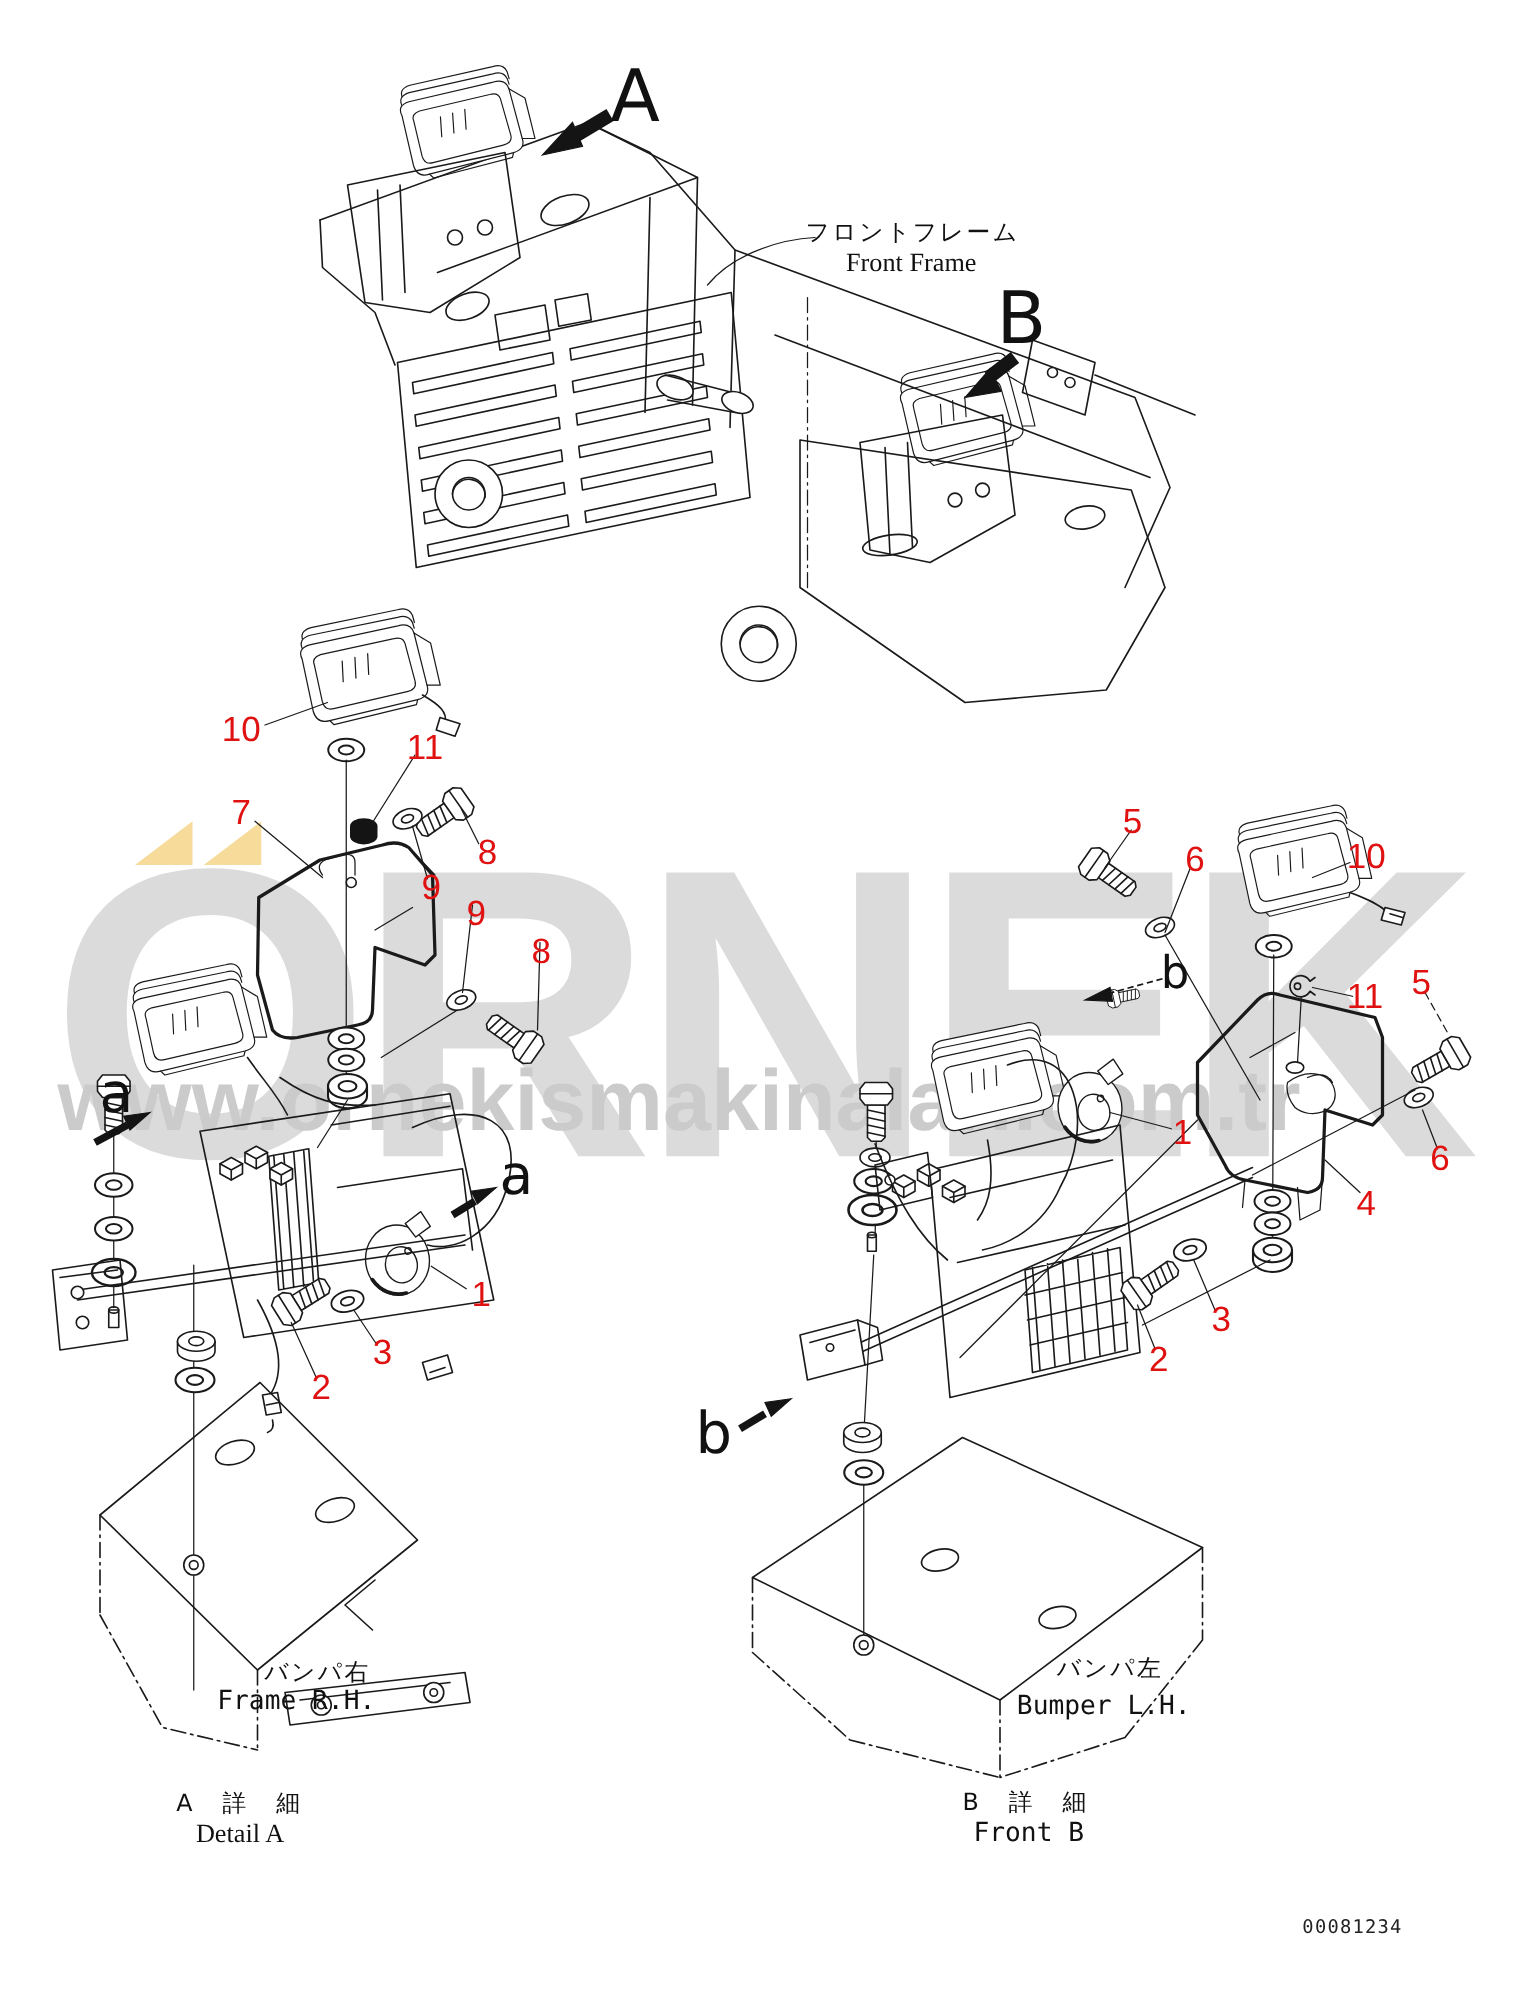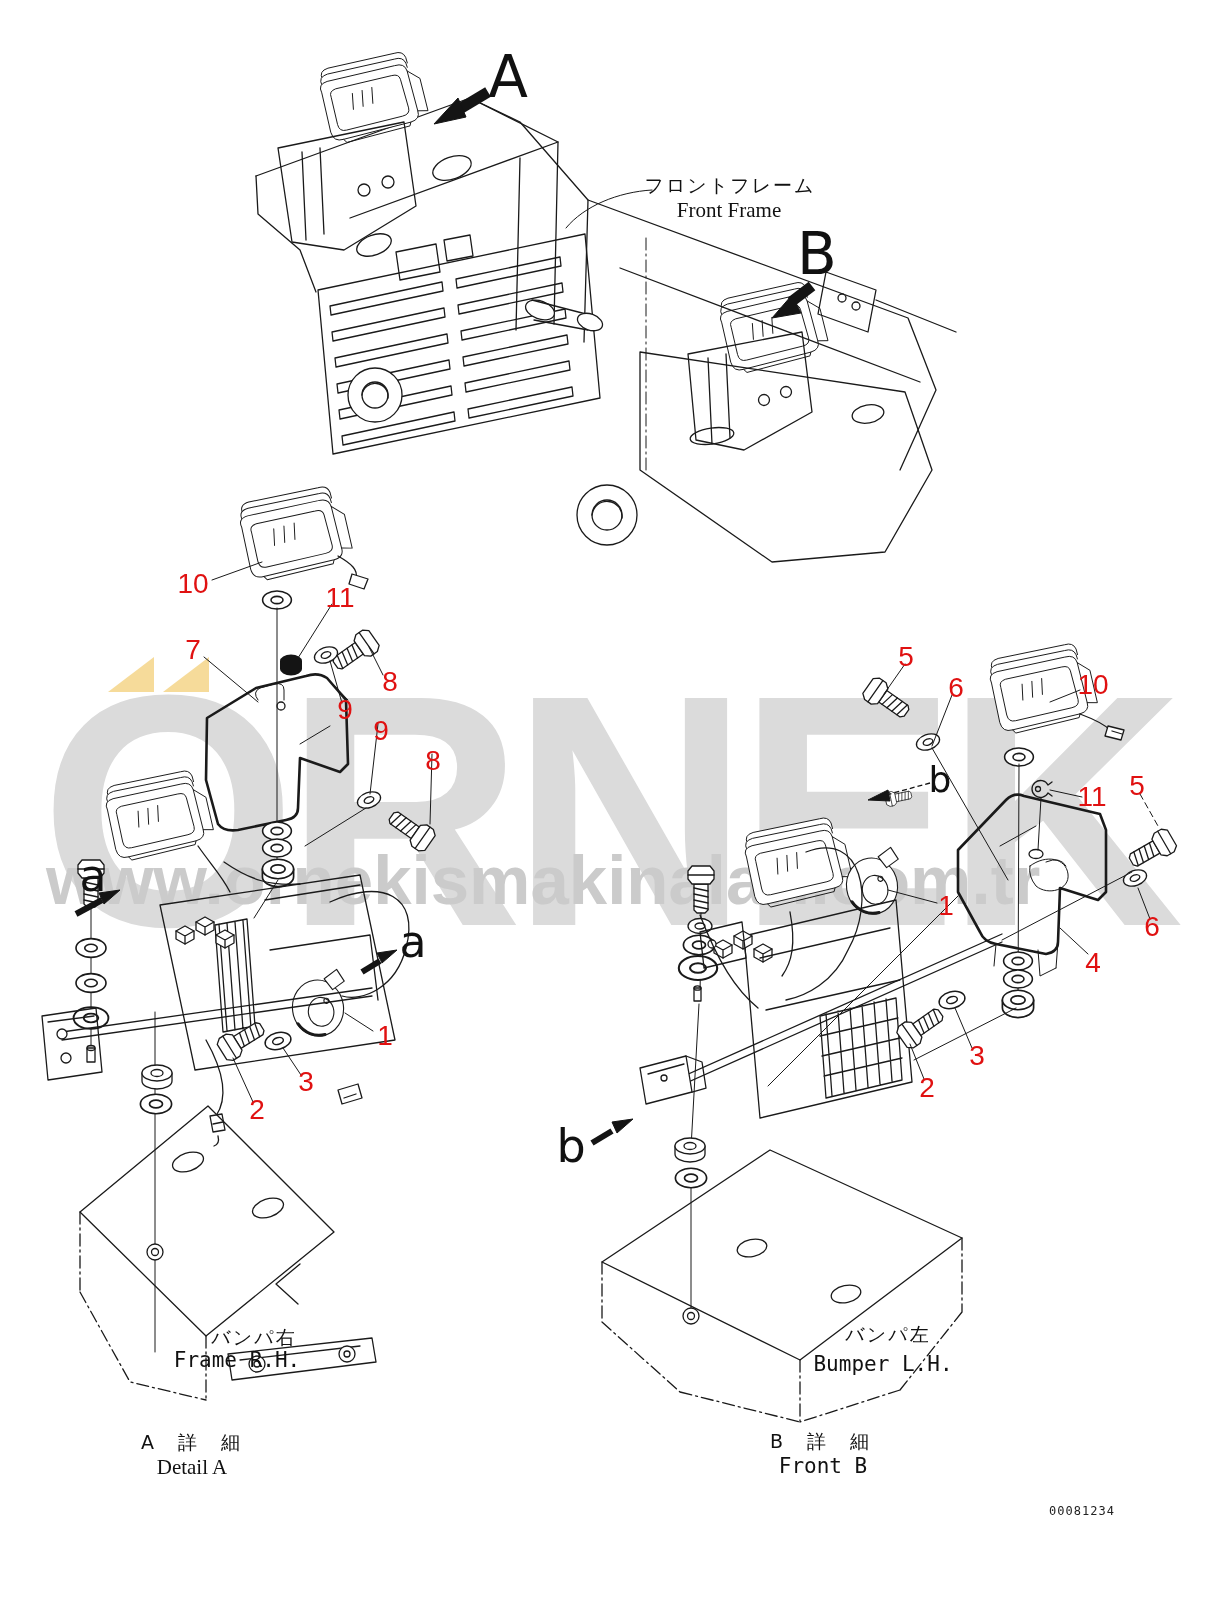--- a/index.html
+++ b/index.html
@@ -3,21 +3,21 @@
 <meta charset="utf-8">
 <style>
   html,body{margin:0;padding:0;background:#fff;}
   #stage{position:relative;width:1227px;height:1599px;background:#fff;overflow:hidden;
          font-family:"DejaVu Sans",sans-serif;}
   .abs{position:absolute;transform:translate(-50%,-50%);white-space:nowrap;color:#111;}
   .tletter{font-size:58px;font-weight:400;}
   .jp{font-size:19px;letter-spacing:2px;}
   .jpwide{font-size:19px;letter-spacing:9px;text-align:right;}
   .mono{font-family:"DejaVu Sans Mono","Liberation Mono",monospace;font-size:21px;}
-  .docnum{font-family:"DejaVu Sans Mono","Liberation Mono",monospace;font-size:12px;letter-spacing:1px;color:#222;}
+  .docnum{font-family:"DejaVu Sans Mono","Liberation Mono",monospace;font-size:15px;letter-spacing:1px;color:#222;margin-top:30px;}
   .callout{position:absolute;transform:translate(-50%,-50%);color:var(--callout,#e01111);
            font-family:"Liberation Sans",sans-serif;font-weight:normal;font-size:28px;white-space:nowrap;}
   .viewref{position:absolute;transform:translate(-50%,-50%);color:#111;
            font-family:"DejaVu Sans",sans-serif;white-space:nowrap;}
   .wm-brand{position:absolute;left:40px;top:646px;font:bold 330px/1 "Liberation Sans",sans-serif;
             letter-spacing:-12px;color:var(--wm-text,#dbdbdb);}
   .wm-url{position:absolute;left:46px;top:846px;font:bold 69px/1 "Liberation Sans",sans-serif;
           color:var(--wm-url,#cbcbcb);}
   .wm-tri{position:absolute;width:0;height:0;border-left:46px solid transparent;
           border-bottom:35px solid var(--wm-accent,#f6db9a);}

